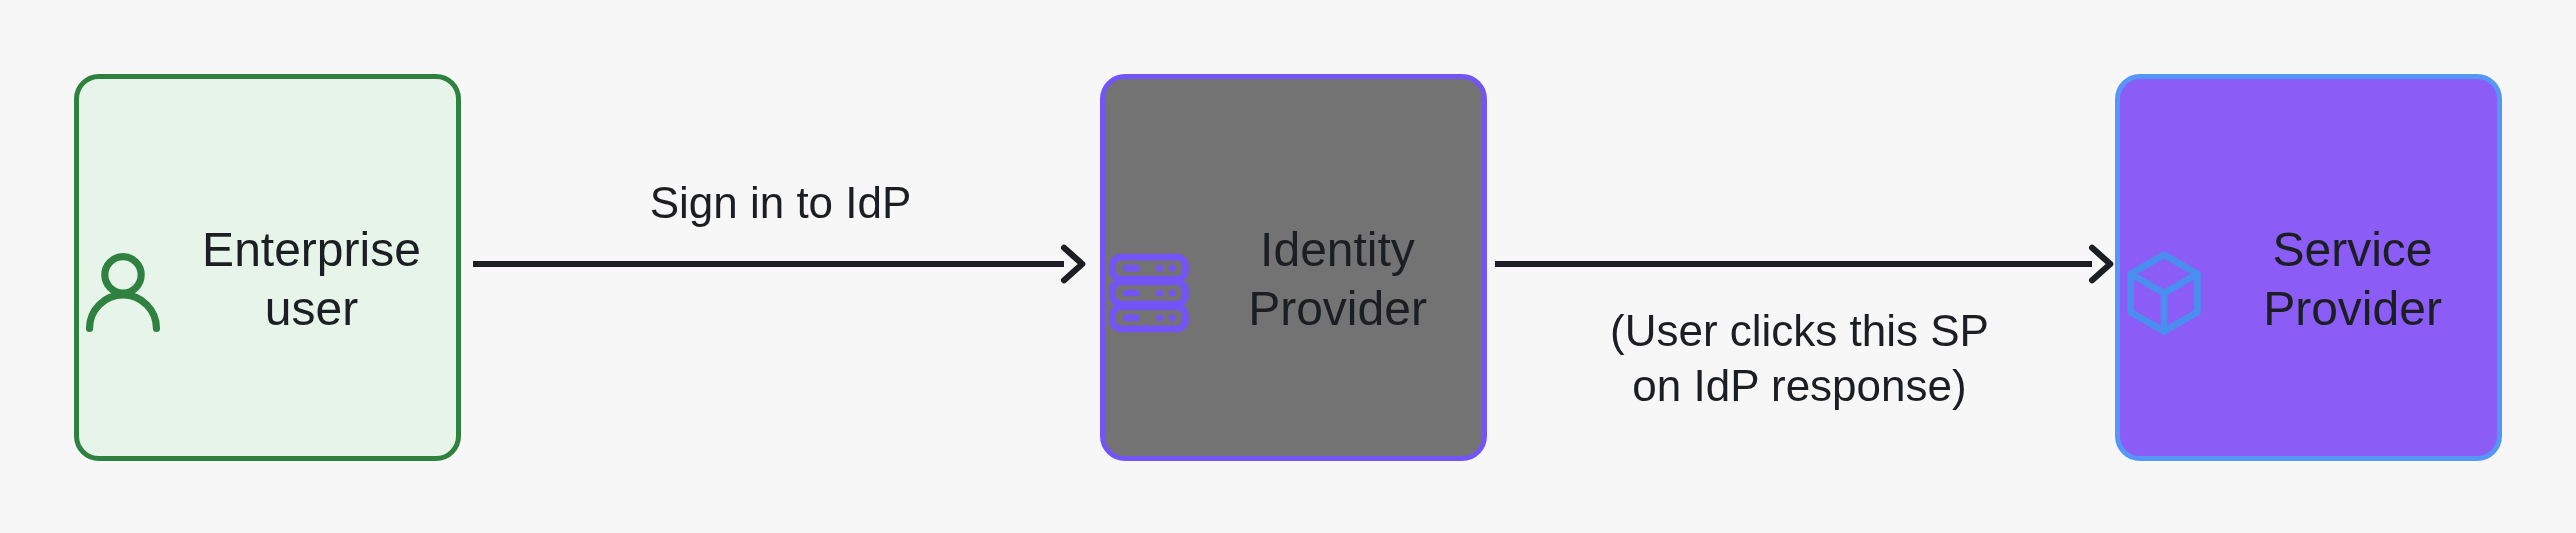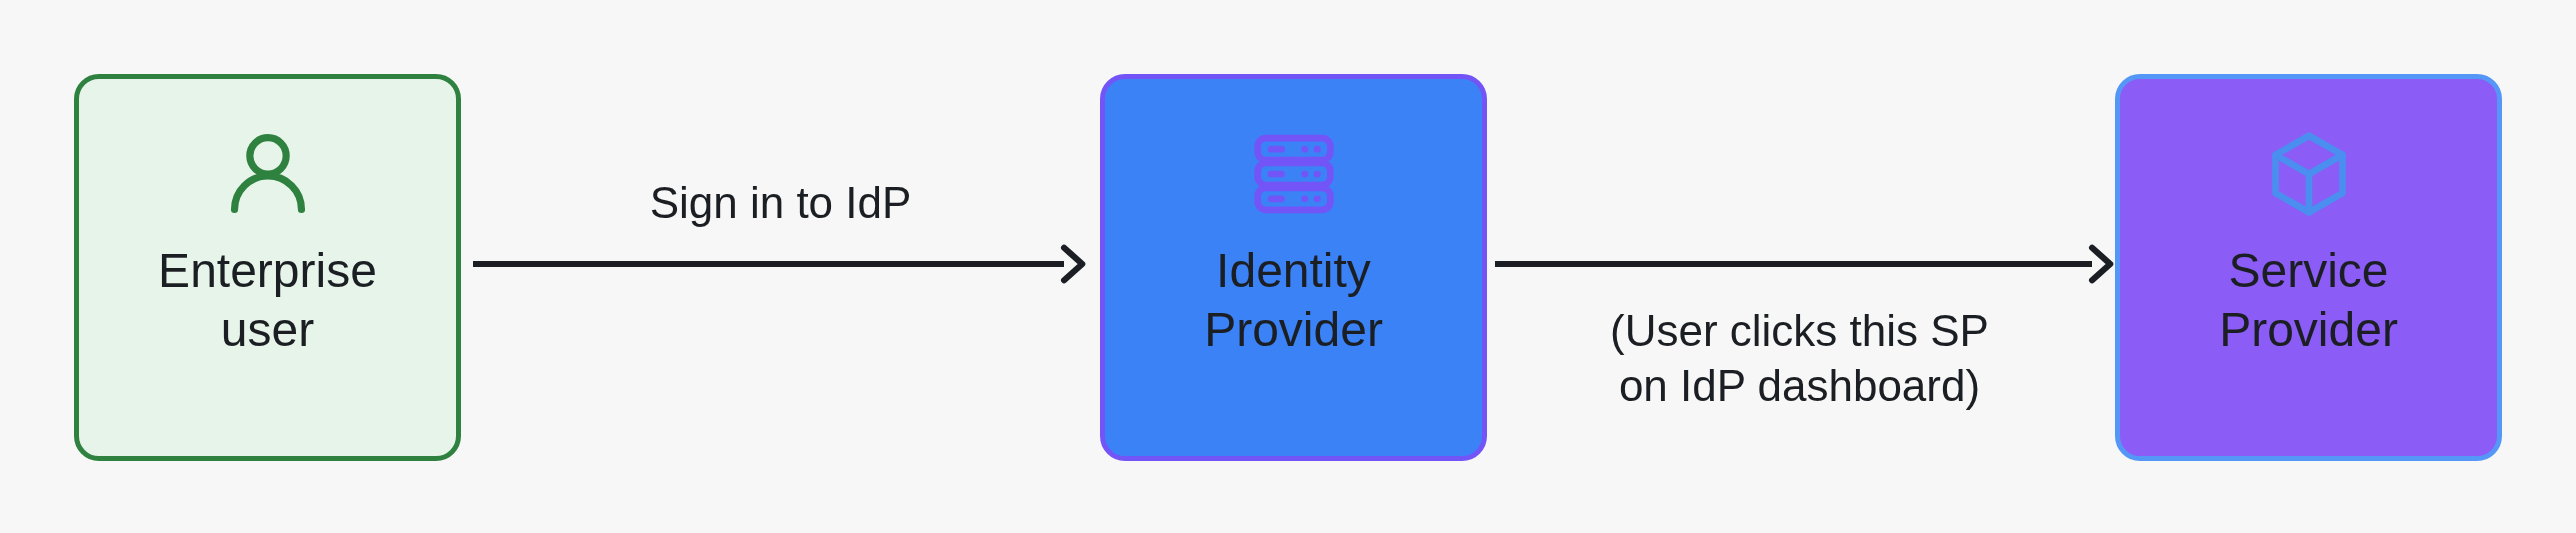--- a/index.html
+++ b/index.html
@@ -25,21 +25,20 @@
   .node {
     position: absolute;
     top: 74px;
     width: 387px;
     height: 387px;
     box-sizing: border-box;
     border-style: solid;
     border-width: 5.7px;
     border-radius: 25px;
     display: flex;
-    flex-direction: column;
     align-items: center;
     justify-content: flex-start;
   }
 
   .node-icon {
     margin-top: 51px;
     width: 88px;
     height: 88px;
     display: block;
     line-height: 0;
@@ -51,21 +50,21 @@
     text-align: center;
     font-size: 48px;
     line-height: 59px;
     color: #1b1f23;
     letter-spacing: 0px;
     white-space: pre-line;
     font-weight: 400;
   }
 
   #node-user      { left: 74px;   background: #e7f4e9; border-color: #2f8140; }
-  #node-idp       { left: 1100px; background: #3b82f6; border-color: #7355f7; }
+  #node-idp       { left: 1100px; background: #737373; border-color: #7355f7; }
   #node-sp        { left: 2115px; background: #8b5cf6; border-color: #5597f7; }
 
   
   .edge {
     position: absolute;
     top: 0;
     height: 533px;
   }
   #edge-1 { left: 461px;  width: 639px; }
   #edge-2 { left: 1484px; width: 631px; }
@@ -152,21 +151,21 @@
   </div>
 
   <div class="edge" id="edge-2">
     <div class="edge-line"></div>
     <span class="edge-head">
       <svg viewBox="0 0 44 44" width="42" height="42" fill="none" stroke="#1b1f23" stroke-width="6.5" stroke-linecap="round" stroke-linejoin="round">
         <polyline points="20,5 39,22 20,39"></polyline>
       </svg>
     </span>
     <div class="edge-label edge-label-below">(User clicks this SP
-on IdP dashboard)</div>
+on IdP response)</div>
   </div>
 
   <div class="node" id="node-sp">
     <span class="node-icon">
       <svg viewBox="0 0 92 92" width="88" height="88" fill="none" stroke="#4a8ef0" stroke-width="7" stroke-linecap="round" stroke-linejoin="round">
         <path d="M46 6 L81 26 L81 66 L46 86 L11 66 L11 26 Z"></path>
         <polyline points="11,26 46,46 81,26"></polyline>
         <line x1="46" y1="46" x2="46" y2="86"></line>
       </svg>
     </span>

